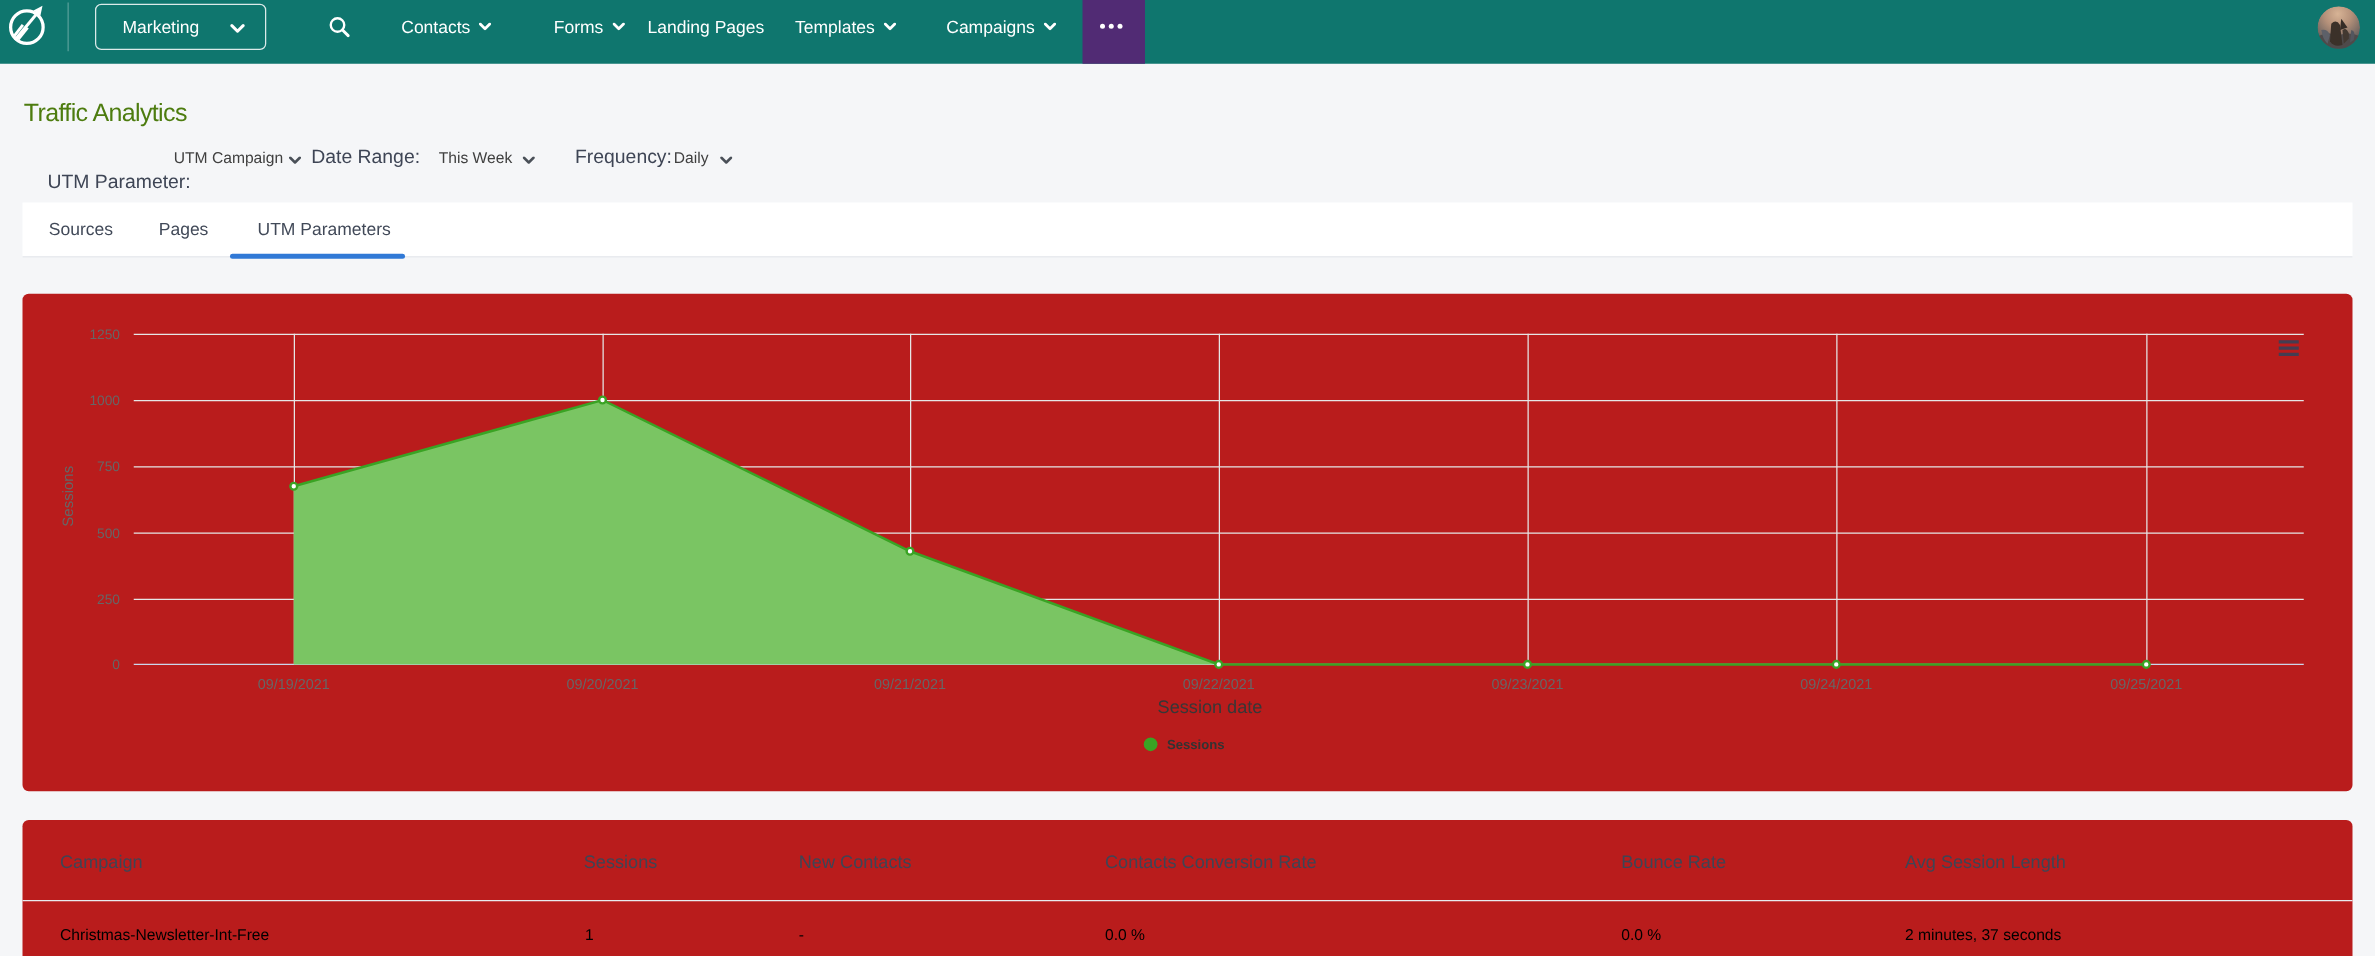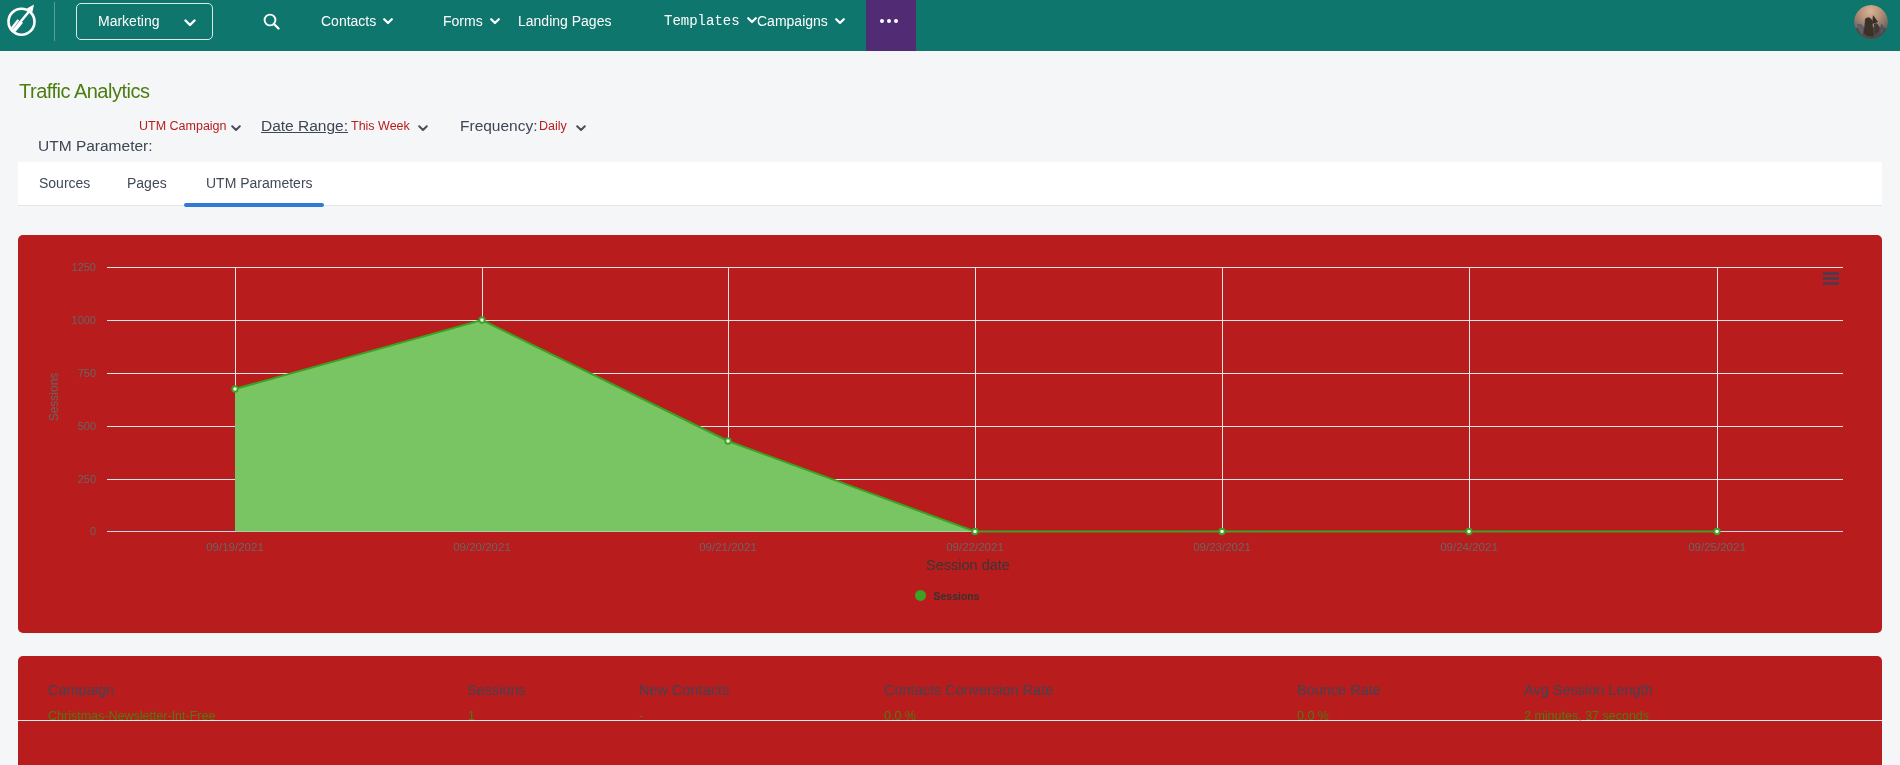--- a/index.html
+++ b/index.html
@@ -17,37 +17,37 @@
   .nav { position:absolute; top:0; height:51px; color:#fff; font-size:14px; }
   .navitem { position:absolute; top:0; height:43px; line-height:43px; white-space:nowrap; }
   .navitem svg.chev { margin-left:7px; vertical-align:1px; }
   .dots { position:absolute; left:866px; top:0; width:50px; height:51px; background:#512b74; }
   .dots i { position:absolute; top:19px; width:4px; height:4px; border-radius:50%; background:#fff; }
   .avatar { position:absolute; left:1854px; top:5px; width:34px; height:34px; border-radius:50%; overflow:hidden; }
 
   
   .h1 { position:absolute; left:19px; top:80px; font-size:20px; letter-spacing:-0.5px; color:#4d7c0f; }
   .flabel { position:absolute; top:117px; font-size:15.5px; color:#3e4555; white-space:nowrap; }
-  .fvalue { position:absolute; top:119px; font-size:12.5px; color:#b91c1c; white-space:nowrap; }
+  .fvalue { position:absolute; top:119px; font-size:12.5px; color:#404040; white-space:nowrap; }
   .fchev { position:absolute; top:125px; }
 
   
   .tabstrip { position:absolute; left:18px; top:162px; width:1864px; height:44px; background:#fff; }
   .tabstrip .divider { position:absolute; left:0; bottom:0; width:1864px; height:1px; background:#e2e5ea; }
   .tab { position:absolute; top:0; height:44px; line-height:42px; font-size:14px; color:#414958; }
   .underline { position:absolute; left:184px; top:203px; width:140px; height:4px; background:#3179d6; border-radius:2px; z-index:3; }
 
   
   .card { position:absolute; background:#b91c1c; border-radius:5px; }
   .chartcard { left:18px; top:235px; width:1864px; height:398px; }
   .tablecard { left:18px; top:656px; width:1864px; height:130px; }
 
   
   .th { position:absolute; top:682px; font-size:14.5px; color:#3e4555; white-space:nowrap; }
-  .tr { position:absolute; top:709px; font-size:12.5px; color:#4d7c0f; white-space:nowrap; }
+  .tr { position:absolute; top:741px; font-size:12.5px; color:#000000; white-space:nowrap; }
   .thborder { position:absolute; left:18px; top:720px; width:1864px; height:1px; background:#e8eaee; }
 </style>
 </head>
 <body>
 
 <div class="topbar">
   <svg class="logo" width="43" height="43" viewBox="0 0 43 43">
     <circle cx="21.5" cy="21.7" r="13" fill="none" stroke="#fff" stroke-width="2.6"></circle>
     <line x1="11" y1="29.3" x2="18.3" y2="19.9" stroke="#fff" stroke-width="2.3"></line>
     <line x1="14.6" y1="31.4" x2="22.1" y2="22.1" stroke="#fff" stroke-width="2.3"></line>
@@ -66,21 +66,21 @@
       <line x1="11" y1="11" x2="15.5" y2="15.5" stroke="#fff" stroke-width="2.3" stroke-linecap="round"></line>
     </svg>
   <div class="nav">
     <div class="navitem" style="left:321px;">Contacts<svg class="chev" width="10" height="7" viewBox="0 0 10 7">
           <path d="M1.2 1.2 L5 5 L8.8 1.2" fill="none" stroke="#fff" stroke-width="2.2" stroke-linecap="round" stroke-linejoin="round"></path>
         </svg></div>
     <div class="navitem" style="left:427px;margin-left:16px;">Forms<svg class="chev" width="10" height="7" viewBox="0 0 10 7">
           <path d="M1.2 1.2 L5 5 L8.8 1.2" fill="none" stroke="#fff" stroke-width="2.2" stroke-linecap="round" stroke-linejoin="round"></path>
         </svg></div>
     <div class="navitem" style="left:518px;">Landing Pages</div>
-    <div class="navitem" style="left:664px;font-family:Liberation Mono, monospace;">Templates<svg class="chev" width="10" height="7" viewBox="0 0 10 7">
+    <div class="navitem" style="left:636px;">Templates<svg class="chev" width="10" height="7" viewBox="0 0 10 7">
           <path d="M1.2 1.2 L5 5 L8.8 1.2" fill="none" stroke="#fff" stroke-width="2.2" stroke-linecap="round" stroke-linejoin="round"></path>
         </svg></div>
     <div class="navitem" style="left:757px;">Campaigns<svg class="chev" width="10" height="7" viewBox="0 0 10 7">
           <path d="M1.2 1.2 L5 5 L8.8 1.2" fill="none" stroke="#fff" stroke-width="2.2" stroke-linecap="round" stroke-linejoin="round"></path>
         </svg></div>
   </div>
   <div class="dots">
       <i style="left:14px;"></i>
       <i style="left:21px;"></i>
       <i style="left:28px;"></i>
@@ -104,21 +104,21 @@
   </svg>
 </div>
 
 <div class="h1">Traffic Analytics</div>
 
 <span class="flabel" style="left:38px;margin-top:20px;">UTM Parameter:</span>
 <span class="fvalue" style="left:139px;">UTM Campaign</span>
 <svg class="fchev" style="left:231px;" width="10" height="7" viewBox="0 0 10 7">
     <path d="M1.2 1.2 L5 5 L8.8 1.2" fill="none" stroke="#4a5058" stroke-width="2" stroke-linecap="round" stroke-linejoin="round"></path>
   </svg>
-<span class="flabel" style="left:261px;text-decoration:underline;">Date Range:</span>
+<span class="flabel" style="left:249px;">Date Range:</span>
 <span class="fvalue" style="left:351px;">This Week</span>
 <svg class="fchev" style="left:418px;" width="10" height="7" viewBox="0 0 10 7">
     <path d="M1.2 1.2 L5 5 L8.8 1.2" fill="none" stroke="#4a5058" stroke-width="2" stroke-linecap="round" stroke-linejoin="round"></path>
   </svg>
 <span class="flabel" style="left:460px;">Frequency:</span>
 <span class="fvalue" style="left:539px;">Daily</span>
 <svg class="fchev" style="left:576px;" width="10" height="7" viewBox="0 0 10 7">
     <path d="M1.2 1.2 L5 5 L8.8 1.2" fill="none" stroke="#4a5058" stroke-width="2" stroke-linecap="round" stroke-linejoin="round"></path>
   </svg>
 

